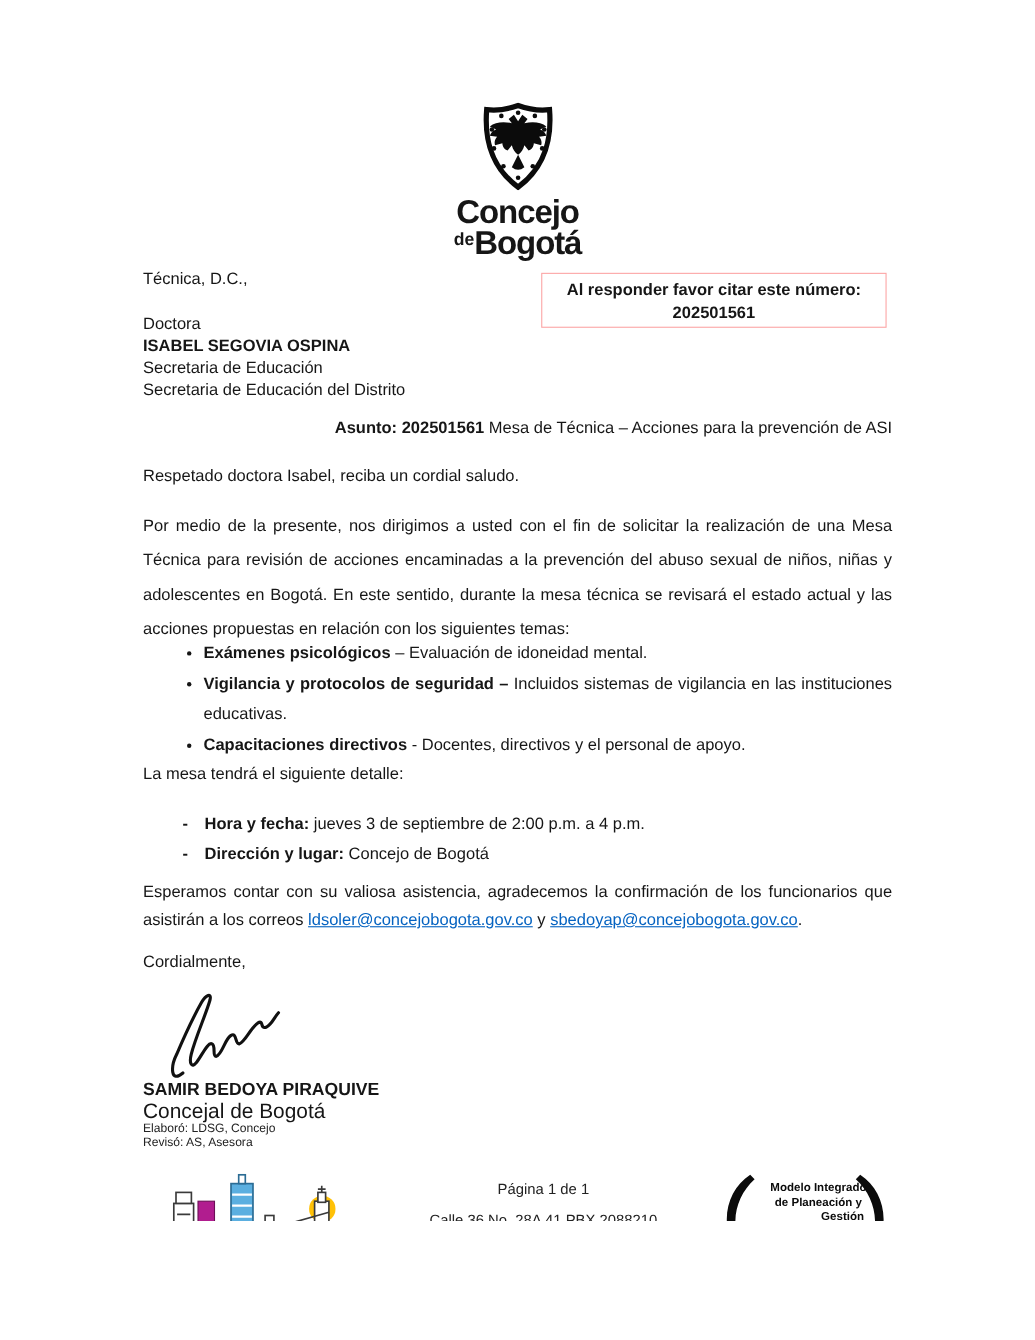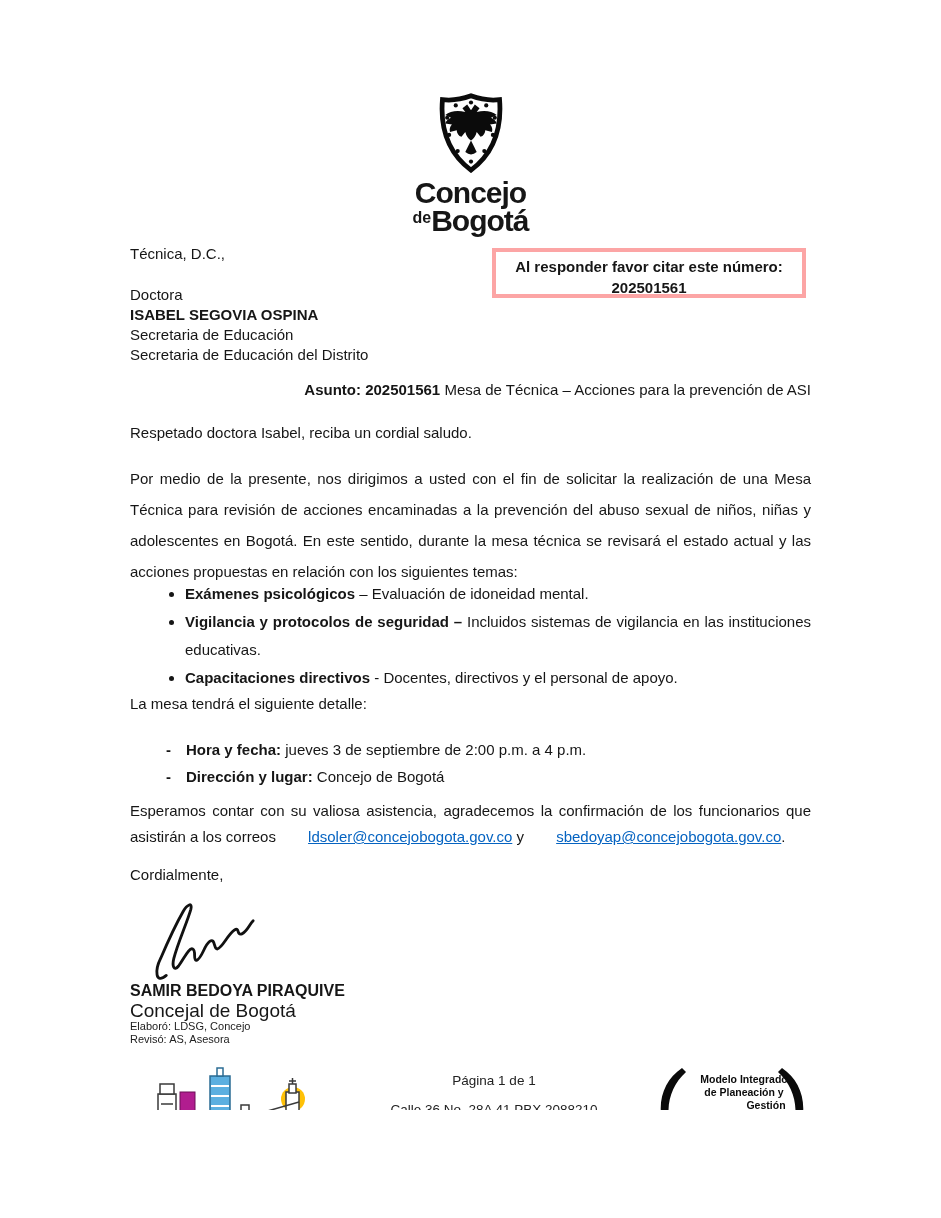--- a/index.html
+++ b/index.html
@@ -20,41 +20,41 @@
     display: flex; flex-direction: column; align-items: center;
   }
   .wordmark { text-align: center; line-height: 25px; margin-top: 4px; }
   .wordmark .row1 { font-weight: bold; font-size: 30px; letter-spacing: -1px; }
   .wordmark .row2 { font-weight: bold; font-size: 30px; letter-spacing: -1px; }
   .wordmark .de   { font-size: 16px; vertical-align: 8px; letter-spacing: 0; }
   
   .city-date { position: absolute; left: 130px; top: 245px; }
   .reply-box {
     position: absolute; left: 492px; top: 248px; width: 314px; height: 50px;
-    border: 4px solid #fca5a5; text-align: center; font-weight: bold;
+    border: 1px solid #fca5a5; text-align: center; font-weight: bold;
     padding-top: 4px; line-height: 21px; font-size: 15px;
   }
   
   .recipient { position: absolute; left: 130px; top: 285px; line-height: 20px; }
   .recipient .name { font-weight: bold; }
   
   .subject { position: absolute; left: 130px; top: 381px; width: 681px; text-align: right; }
   .b { font-weight: bold; }
   
   .greeting { position: absolute; left: 130px; top: 424px; }
   .para1 { position: absolute; left: 130px; top: 463px; width: 681px; text-align: justify; line-height: 31px; }
   .bullets { position: absolute; left: 130px; top: 580px; width: 681px; }
   .bullets ul { list-style: disc; padding-left: 55px; }
   .bullets li { line-height: 28px; text-align: justify; }
   .detail-intro { position: absolute; left: 130px; top: 695px; }
   .details { position: absolute; left: 130px; top: 736px; width: 681px; line-height: 27px; }
   .detail-row { display: flex; }
   .detail-row .dash { width: 20px; margin-left: 36px; font-weight: bold; }
   .closing { position: absolute; left: 130px; top: 798px; width: 681px; text-align: justify; line-height: 26px; }
-  .closing a { color: #0563C1; text-decoration: underline; margin-left: 28px; }
+  .closing a { color: #0563C1; text-decoration: underline; }
   .farewell { position: absolute; left: 130px; top: 866px; }
   
   .sig-svg { position: absolute; left: 150px; top: 898px; }
   .signer { position: absolute; left: 130px; top: 981px; }
   .signer .name { font-weight: bold; font-size: 16px; line-height: 20px; }
   .signer .role { font-size: 19px; line-height: 19px; }
   .signer .small { font-size: 11px; line-height: 12.5px; color: #222; }
   
   .city-svg { position: absolute; left: 128px; top: 1062px; }
   .footer-center { position: absolute; left: 354px; top: 1073px; width: 280px; text-align: center; font-size: 13.5px; color: #222; }

